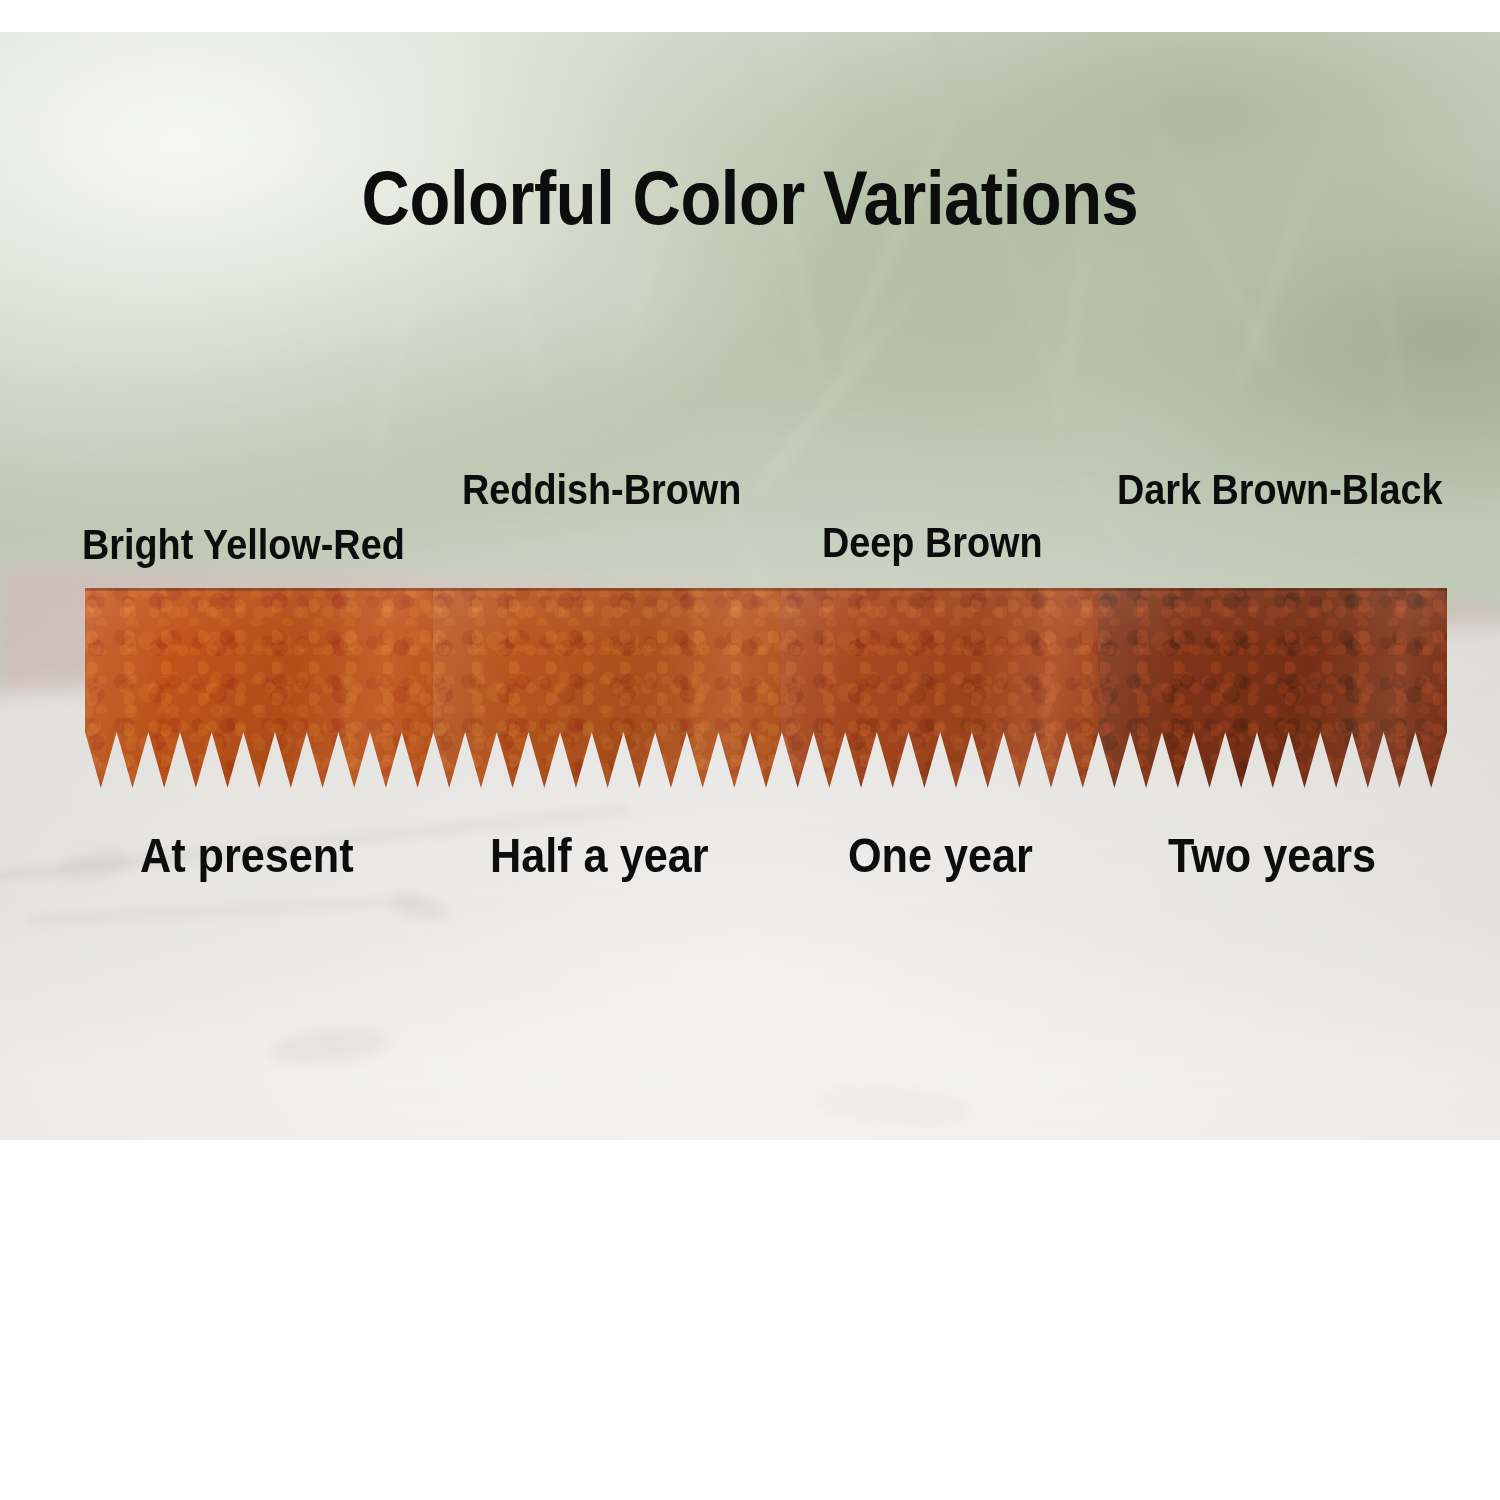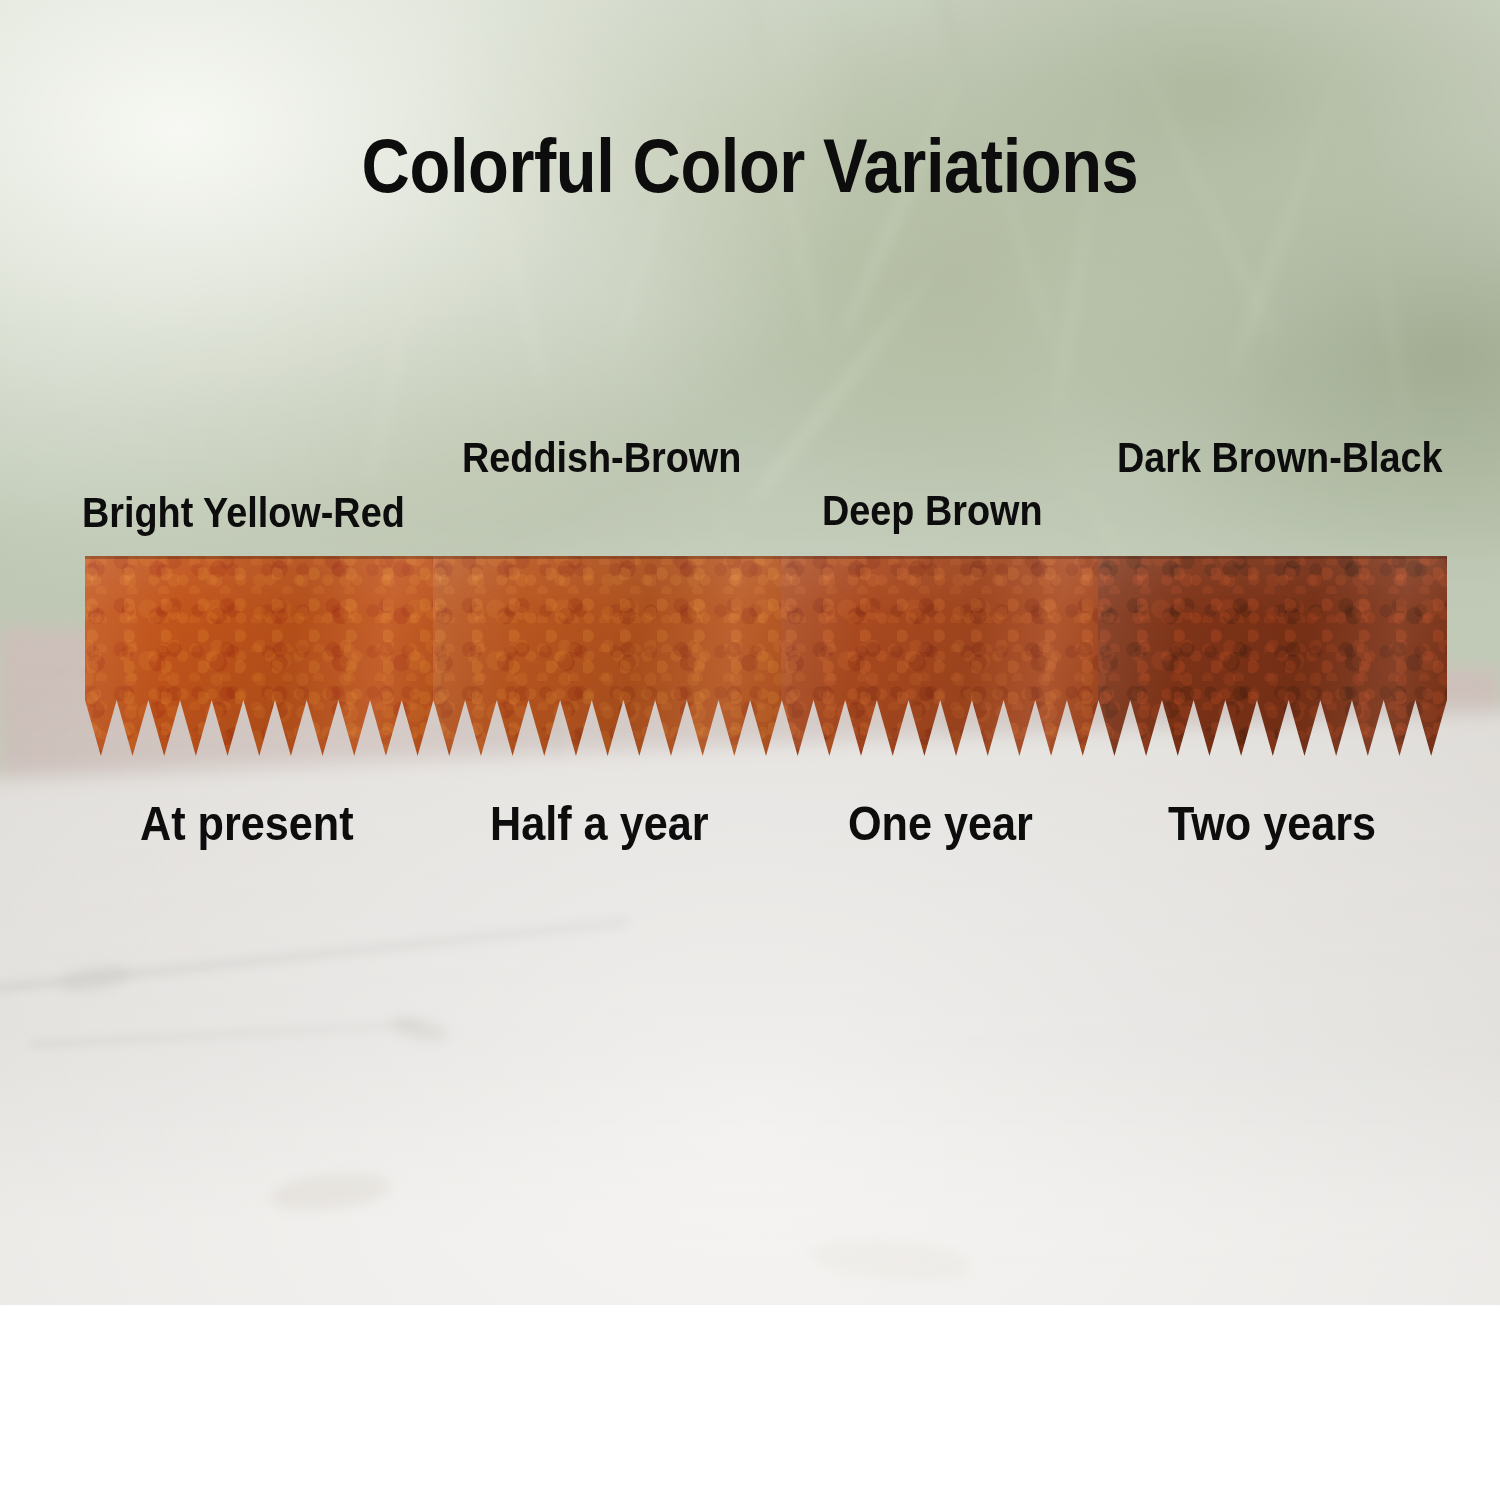--- a/index.html
+++ b/index.html
@@ -7,23 +7,24 @@
     padding: 0;
     background: #ffffff;
   }
   body {
     font-family: "Liberation Sans", sans-serif;
   }
 
   .stage {
     position: relative;
     width: 1500px;
-    height: 1305px;
+    height: 1108px;
     overflow: hidden;
     background: #cfd3c8;
+    margin-top: 32px;
   }
 
   
   .photo {
     position: absolute;
     inset: 0;
     overflow: hidden;
   }
 
   

